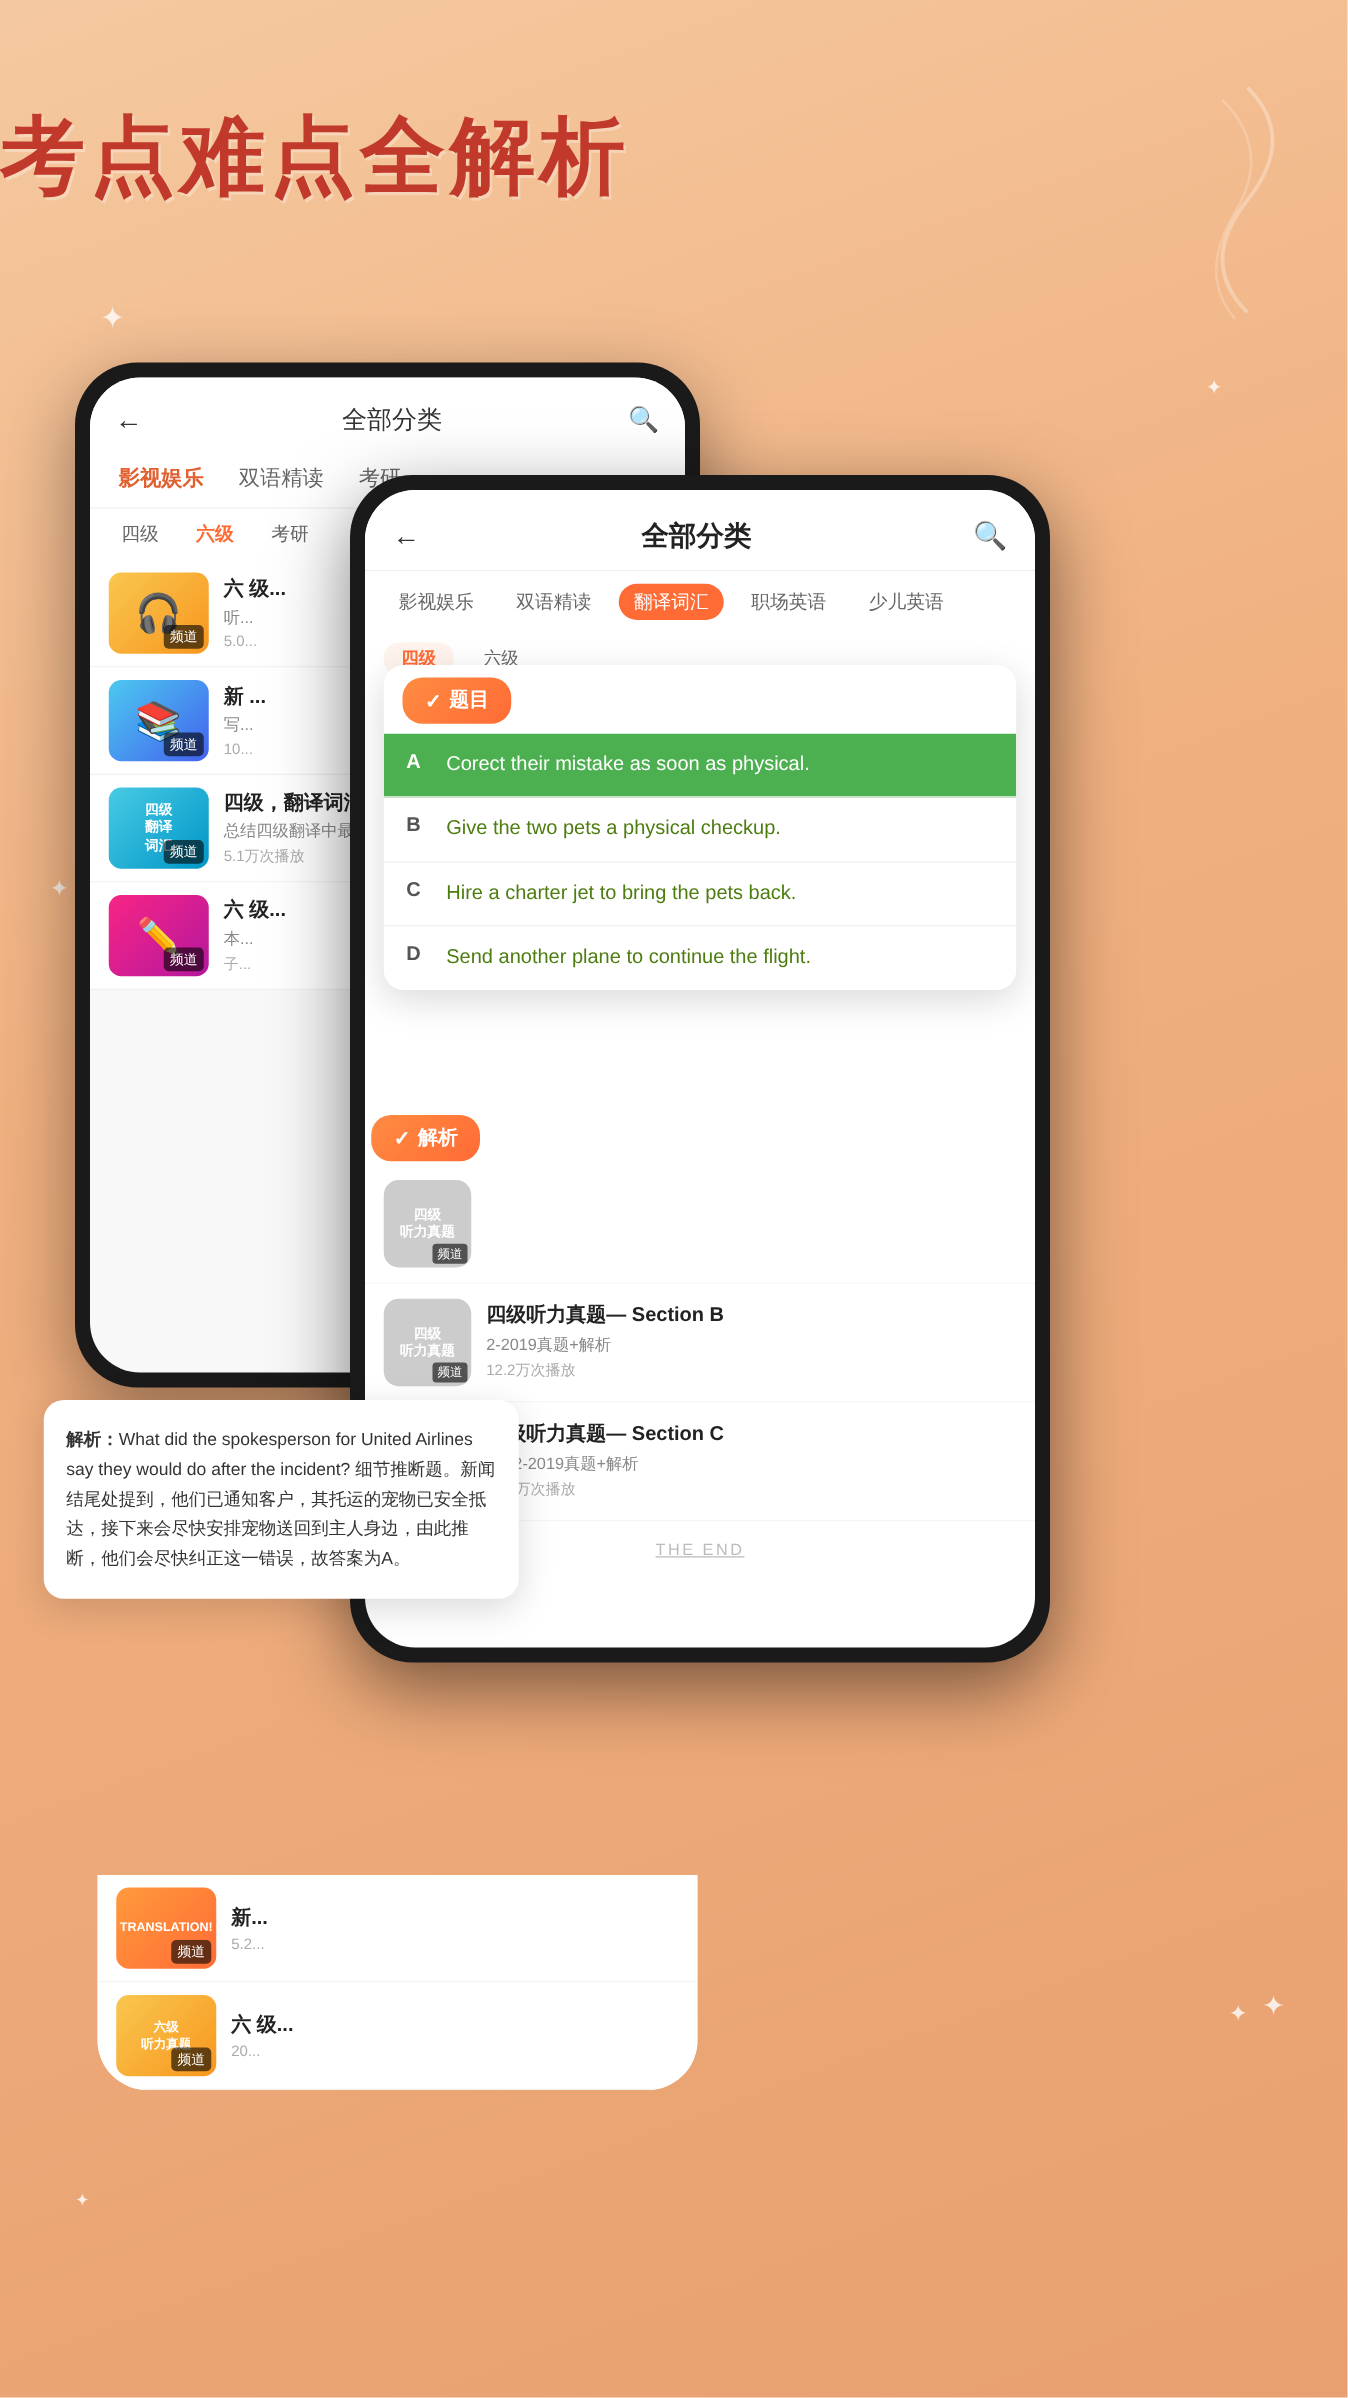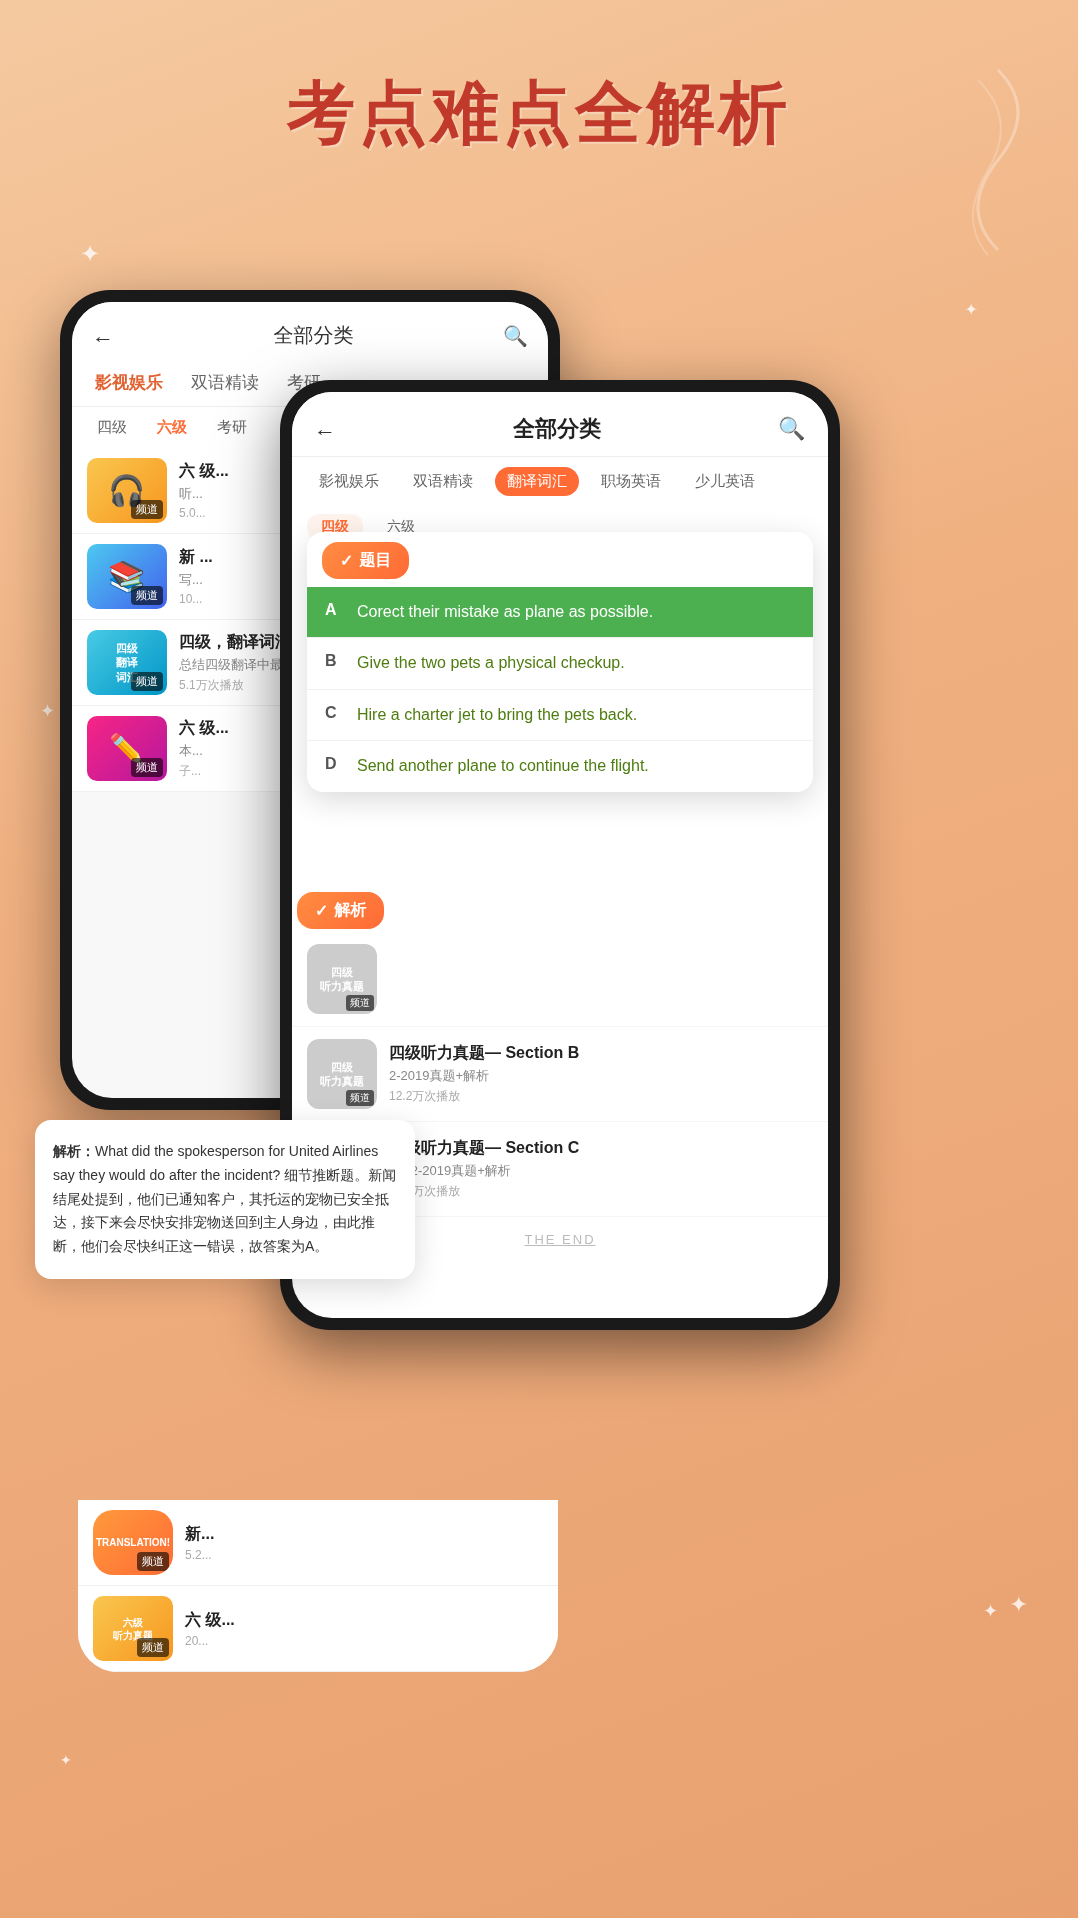--- a/index.html
+++ b/index.html
@@ -18,23 +18,22 @@
       top: 60px;
       right: 40px;
       width: 120px;
       height: 200px;
       opacity: 0.5;
     }
 
     
     .header-area {
       position: absolute;
-      top: 68px;
+      top: 80px;
       left: 0; right: 0;
-      text-align: center;
     }
     .header-title {
       font-size: 68px;
       font-weight: 900;
       color: #c0392b;
       letter-spacing: 4px;
       text-shadow: 2px 2px 0 rgba(255,255,255,0.3);
     }
     .header-subtitle {
       font-size: 30px;
@@ -448,21 +447,21 @@
     <div class="question-overlay">
       
       <div style="background:linear-gradient(135deg,#ff8c42,#ff6b35);color:white;font-size:16px;font-weight:700;padding:8px 18px;display:inline-flex;align-items:center;gap:6px;border-radius:16px;margin:10px 15px 8px">
         <span>✓</span>
         <span>题目</span>
       </div>
 
       
       <div class="option-row correct">
         <span class="option-letter">A</span>
-        <span class="option-text">Corect their mistake as plane as possible.</span>
+        <span class="option-text">Corect their mistake as soon as physical.</span>
       </div>
       
       <div class="option-row">
         <span class="option-letter">B</span>
         <span class="option-text">Give the two pets a physical checkup.</span>
       </div>
       
       <div class="option-row">
         <span class="option-letter">C</span>
         <span class="option-text">Hire a charter jet to bring the pets back.</span>
@@ -516,21 +515,21 @@
     </div>
   </div>
 </div>
 
 <div class="analysis-box" style="position:absolute;top:1120px;left:35px;width:380px;background:white;border-radius:16px;box-shadow:0 8px 30px rgba(0,0,0,0.15);padding:20px 18px;z-index:25;font-size:14px;line-height:1.7;color:#333;">
   <span class="analysis-bold">解析：</span><span>What did the spokesperson for United Airlines say they would do after the incident? 细节推断题。新闻结尾处提到，他们已通知客户，其托运的宠物已安全抵达，接下来会尽快安排宠物送回到主人身边，由此推断，他们会尽快纠正这一错误，故答案为A。</span>
 </div>
 
 <div style="position:absolute;top:1500px;left:78px;width:480px;background:white;z-index:3;border-radius:0 0 40px 40px;overflow:hidden">
   <div class="back-list-item">
-    <div class="back-thumb" style="background:linear-gradient(135deg,#ff9a3c,#ff6b35);border-radius:20px">
+    <div class="back-thumb" style="background:linear-gradient(135deg,#ff9a3c,#ff6b35);border-radius:10px">
       <div style="width:100%;height:100%;display:flex;align-items:center;justify-content:center;color:white;font-size:10px;font-weight:700;text-align:center;padding:5px;line-height:1.3">TRANSLATION!</div>
       <span class="back-thumb-label">频道</span>
     </div>
     <div class="back-item-info">
       <div class="back-item-title">新...</div>
       <div class="back-item-count">5.2...</div>
     </div>
   </div>
   <div class="back-list-item">
     <div class="back-thumb" style="background:linear-gradient(135deg,#f9c74f,#f8961e);border-radius:10px;display:flex;align-items:center;justify-content:center">

